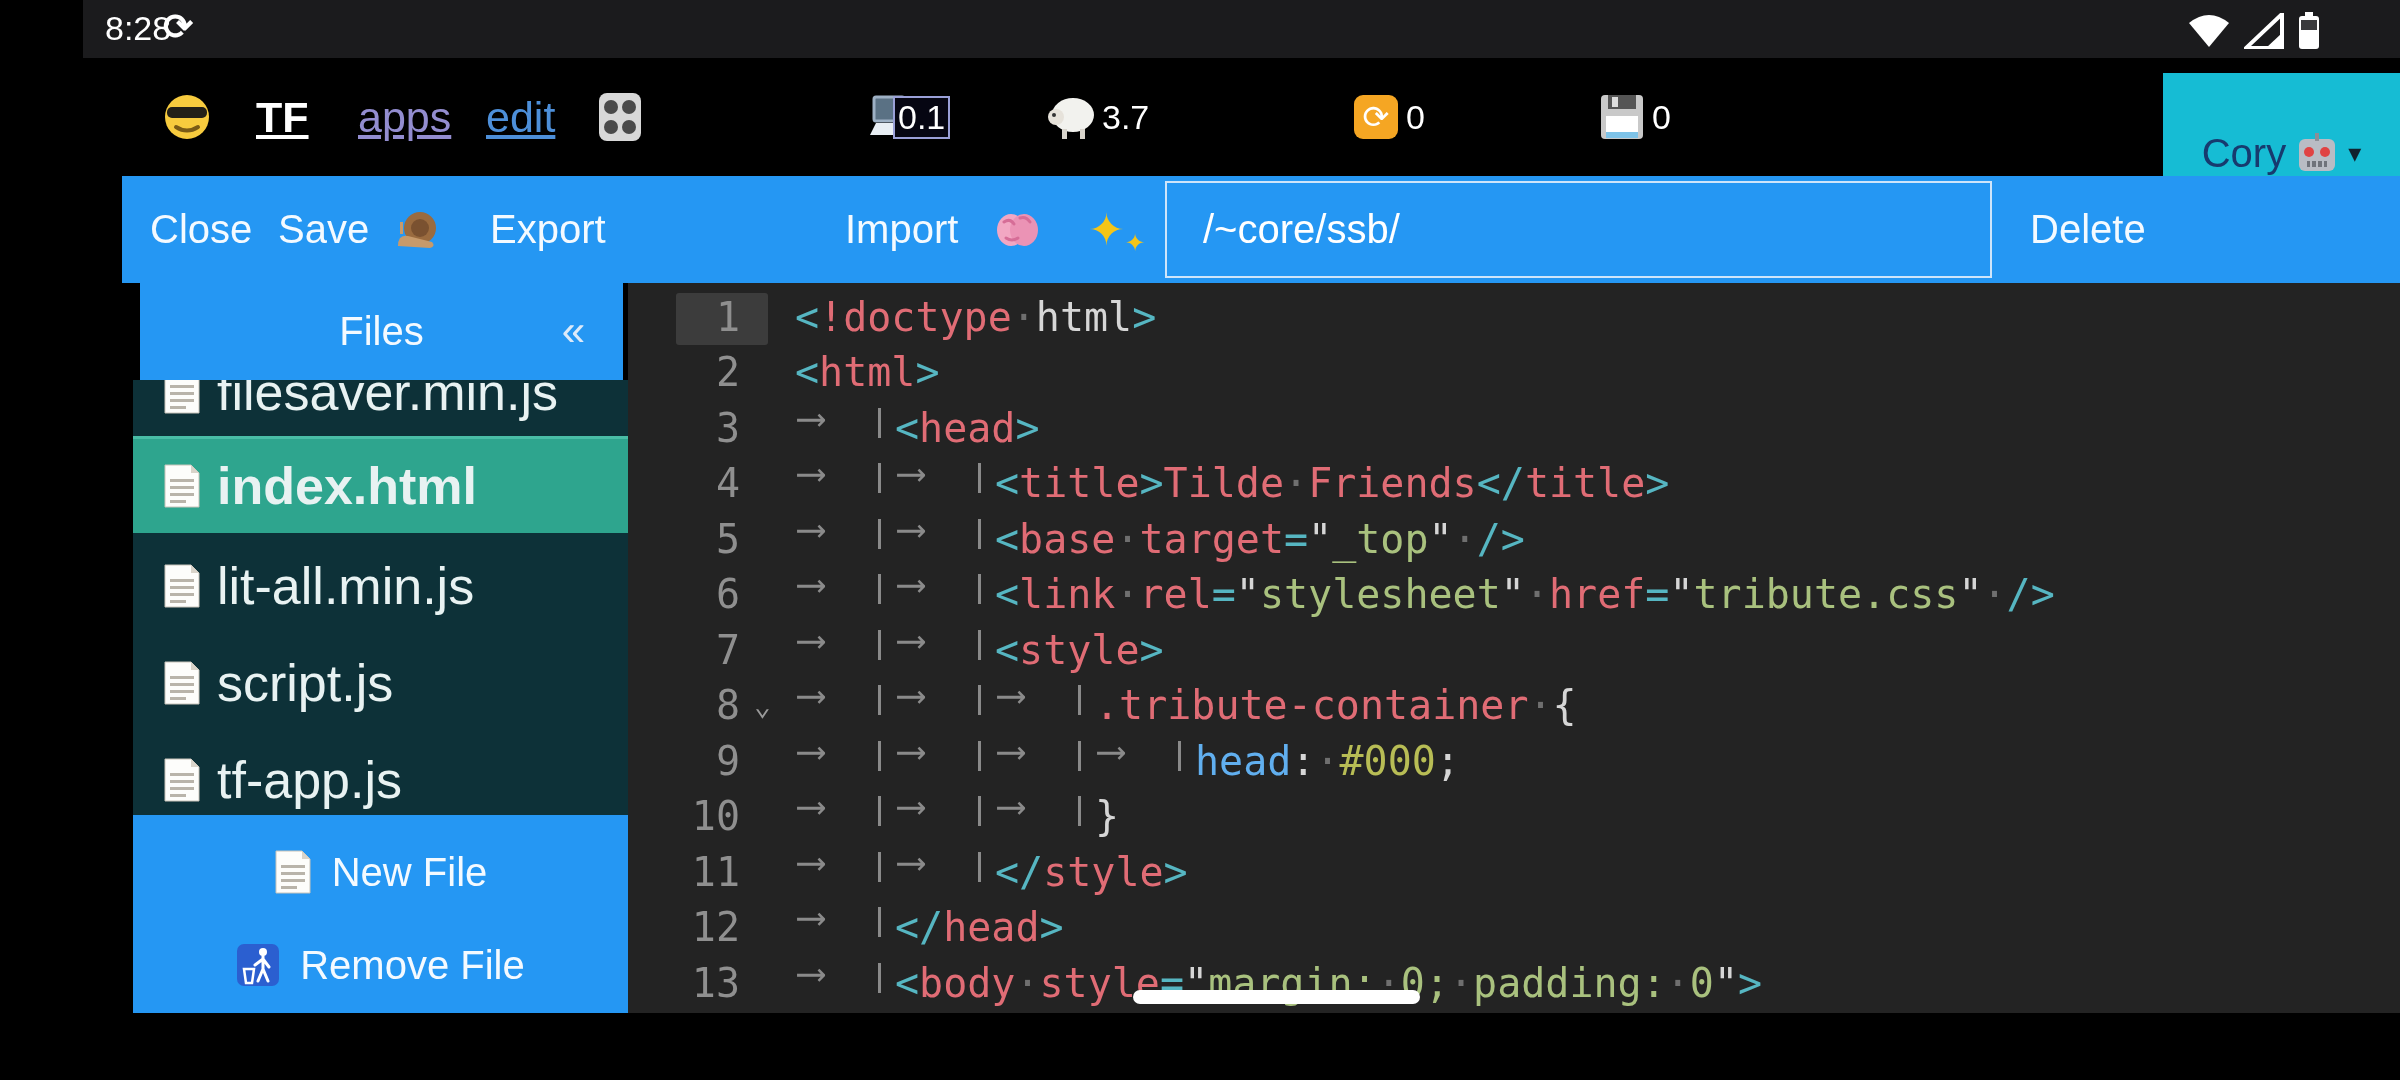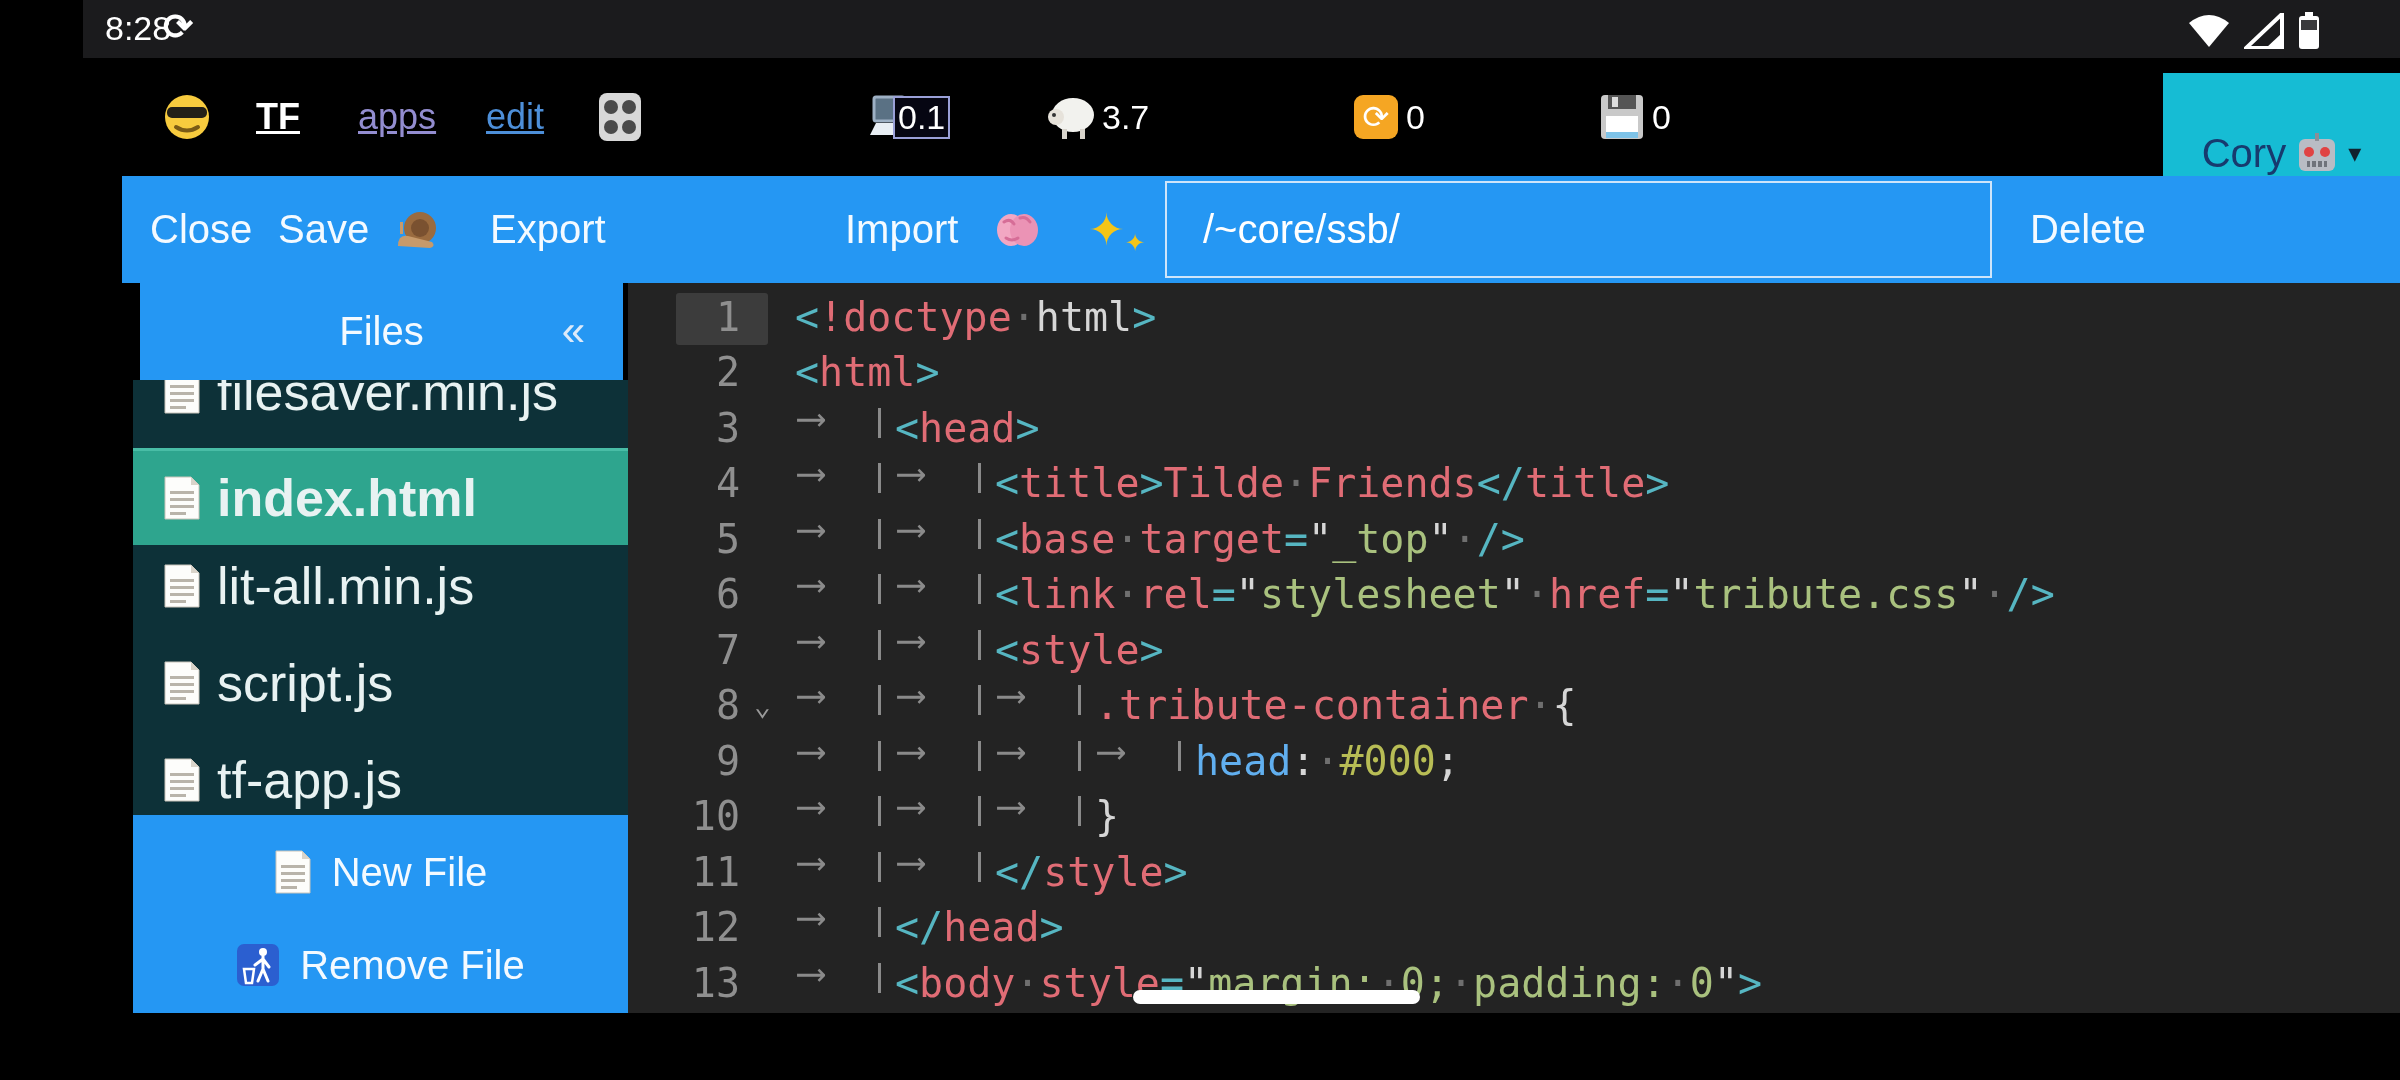--- a/index.html
+++ b/index.html
@@ -14,21 +14,21 @@
 
   
   .statusbar{position:absolute;left:83px;top:0;right:0;height:58px;background:var(--statusbg)}
   .sb-time{position:absolute;left:22px;top:9px;color:#fff;font-size:34px;font-weight:400}
   .sb-refresh{position:absolute;left:80px;top:6px;color:#fff;font-size:36px;font-weight:bold}
   .sb-icons{position:absolute;right:80px;top:12px;display:flex;gap:14px;align-items:center}
 
   
   .appheader{position:absolute;left:0;top:58px;right:0;height:118px;background:#000}
   .hitem{position:absolute;top:0;height:118px;display:flex;align-items:center;color:#fff}
-  .hlink{font-size:36px;text-decoration:underline;cursor:pointer}
+  .hlink{font-size:43px;text-decoration:underline;cursor:pointer}
   .statval{font-size:34px;color:#fff;margin-left:4px}
   .valbox{border:2px solid #9aa0d8;padding:0 3px;font-size:34px;color:#fff;background:#060612}
   .spark{position:absolute;height:3px;background:#8a8a8a}
   .spark.olive{background:#8a8a3a}
   .spike{position:absolute;width:6px;background:#35c24a}
   .spike.blue{background:#4a6cd4}
   .corybtn{position:absolute;left:2163px;top:15px;width:237px;height:161px;background:var(--teal);
     display:flex;align-items:center;justify-content:center;gap:10px;cursor:pointer}
   .corybtn .lbl{color:#173a6e;font-size:40px}
   .corybtn .arrow{color:#10222e;font-size:26px}
@@ -257,21 +257,21 @@
                 <path d="M2 2 H28 L36 10 V44 H2 Z" fill="#fdfdfb" stroke="#c9c4ba" stroke-width="1"></path>
                 <path d="M28 2 L28 10 L36 10 Z" fill="#d9d4ca"></path>
                 <rect x="7" y="16" width="24" height="3" fill="#b9b4aa"></rect>
                 <rect x="7" y="23" width="24" height="3" fill="#b9b4aa"></rect>
                 <rect x="7" y="30" width="24" height="3" fill="#b9b4aa"></rect>
                 <rect x="7" y="37" width="16" height="3" fill="#b9b4aa"></rect>
               </svg>
             </span>
             <span>filesaver.min.js</span>
           </div>
-          <div class="fitem selected" style="top: 68px;">
+          <div class="fitem selected" style="top: 56px;">
             <span>
               <svg width="38" height="46" viewBox="0 0 38 46">
                 <path d="M2 2 H28 L36 10 V44 H2 Z" fill="#fdfdfb" stroke="#c9c4ba" stroke-width="1"></path>
                 <path d="M28 2 L28 10 L36 10 Z" fill="#d9d4ca"></path>
                 <rect x="7" y="16" width="24" height="3" fill="#b9b4aa"></rect>
                 <rect x="7" y="23" width="24" height="3" fill="#b9b4aa"></rect>
                 <rect x="7" y="30" width="24" height="3" fill="#b9b4aa"></rect>
                 <rect x="7" y="37" width="16" height="3" fill="#b9b4aa"></rect>
               </svg>
             </span>

